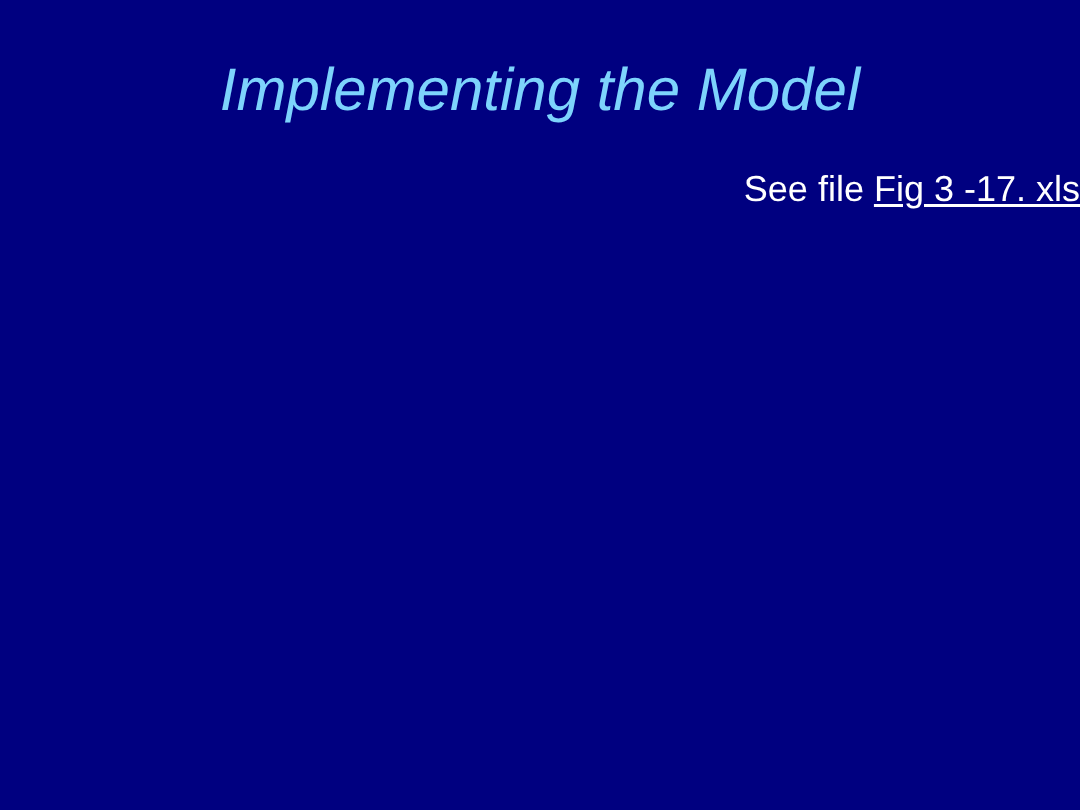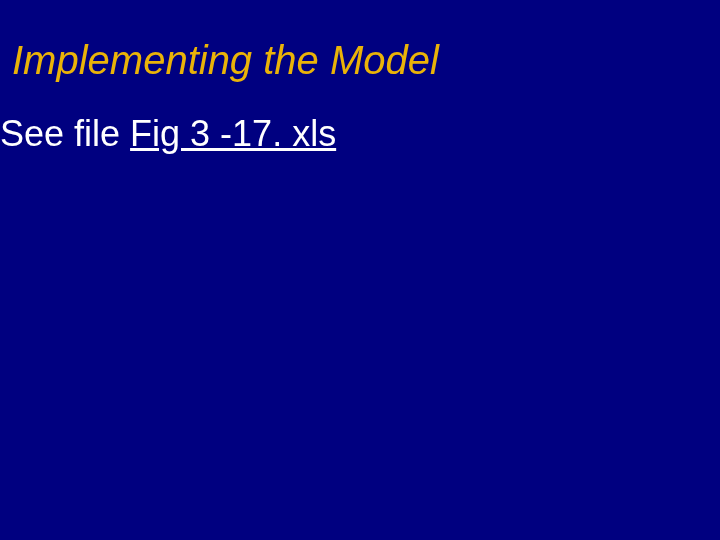--- a/index.html
+++ b/index.html
@@ -13,32 +13,32 @@
       background-color: #000080;
       font-family: Arial, Helvetica, sans-serif;
       overflow: hidden;
     }
     .slide {
       width: 100%;
       height: 100%;
       padding-top: 38px;
     }
     .title {
-      color: #eab308;
+      color: #7dd3fc;
       font-size: 40px;
       font-style: italic;
       font-weight: normal;
+      text-align: center;
       margin-bottom: 30px;
       font-family: Arial, Helvetica, sans-serif;
-      padding-left: 12px;
     }
     .body-text {
       color: #ffffff;
-      font-size: 36px;
-      text-align: left;
+      font-size: 24px;
+      text-align: right;
       font-family: Arial, Helvetica, sans-serif;
     }
     .file-link {
       color: #ffffff;
       text-decoration: underline;
     }
   </style>
 </head>
 <body>
 

